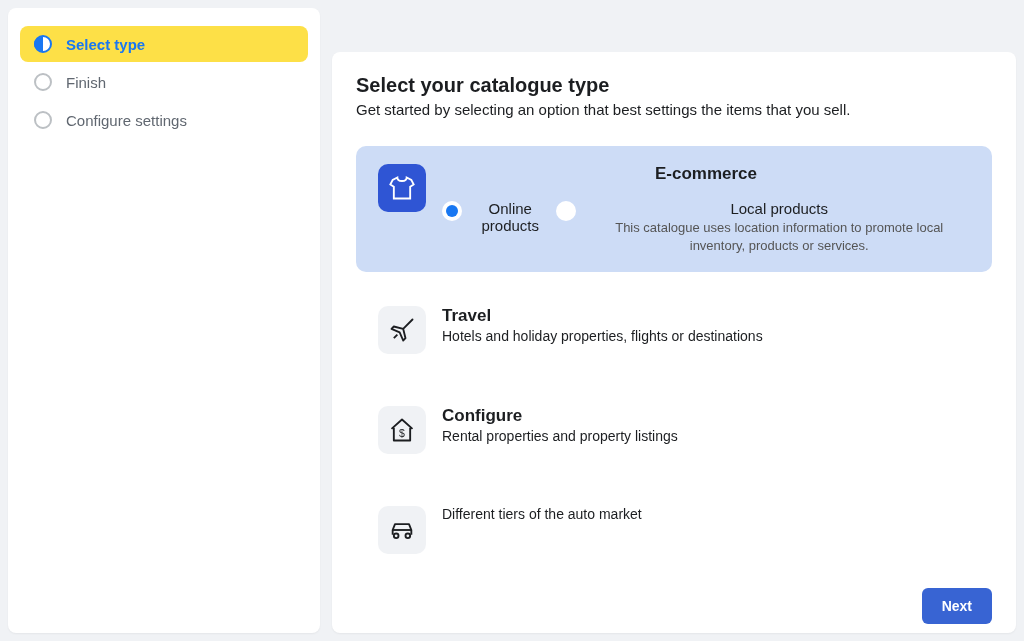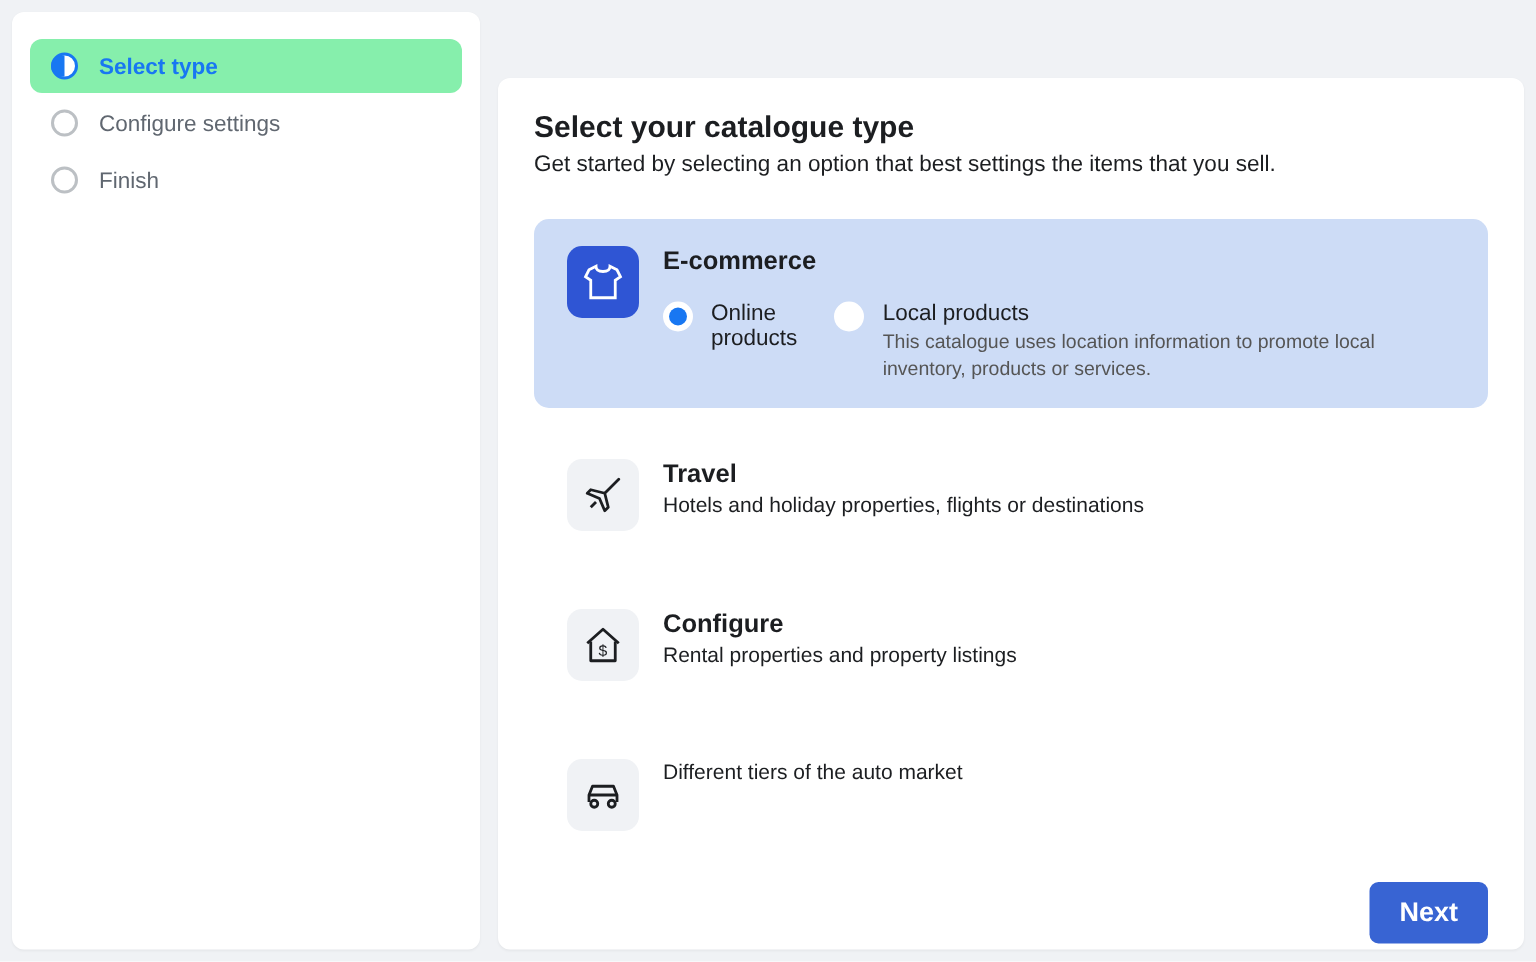--- a/index.html
+++ b/index.html
@@ -26,21 +26,21 @@
     .step {
       display: flex;
       align-items: center;
       gap: 14px;
       padding: 9px 14px;
       border-radius: 8px;
       cursor: pointer;
       margin-bottom: 2px;
     }
     .step.active {
-      background: #86efac;
+      background: #fde047;
     }
     .step.active .step-label {
       color: #1877f2;
       font-weight: 600;
     }
     .step-circle {
       width: 18px;
       height: 18px;
       border: 2px solid #bcc0c4;
       border-radius: 50%;
@@ -95,20 +95,21 @@
     .option-card {
       display: flex;
       gap: 16px;
       padding: 18px 22px;
       border-radius: 10px;
       cursor: pointer;
       align-items: flex-start;
     }
     .option-card.selected {
       background: #cddcf6;
+      text-align: center;
     }
     .option-icon {
       width: 48px;
       height: 48px;
       border-radius: 10px;
       display: flex;
       align-items: center;
       justify-content: center;
       flex-shrink: 0;
       background: #f0f2f5;
@@ -176,41 +177,41 @@
       display: flex;
       justify-content: flex-end;
       padding-top: 16px;
     }
     .next-btn {
       background: #3864d3;
       color: #fff;
       border: none;
       border-radius: 6px;
       padding: 10px 20px;
-      font-size: 18px;
+      font-size: 14px;
       font-weight: 600;
       cursor: pointer;
       text-align: center;
     }
   </style>
 </head>
 <body>
 
 <div class="sidebar">
   <div class="step active">
     <span class="step-circle"></span>
     <span class="step-label">Select type</span>
   </div>
   <div class="step">
     <span class="step-circle"></span>
-    <span class="step-label">Configure settings</span>
+    <span class="step-label">Finish</span>
   </div>
   <div class="step">
     <span class="step-circle"></span>
-    <span class="step-label">Finish</span>
+    <span class="step-label">Configure settings</span>
   </div>
 </div>
 
 <div class="main">
   <div class="page-title">Select your catalogue type</div>
   <div class="page-subtitle">Get started by selecting an option that best settings the items that you sell.</div>
 
   <div class="options">
 
     <div class="option-card selected">

